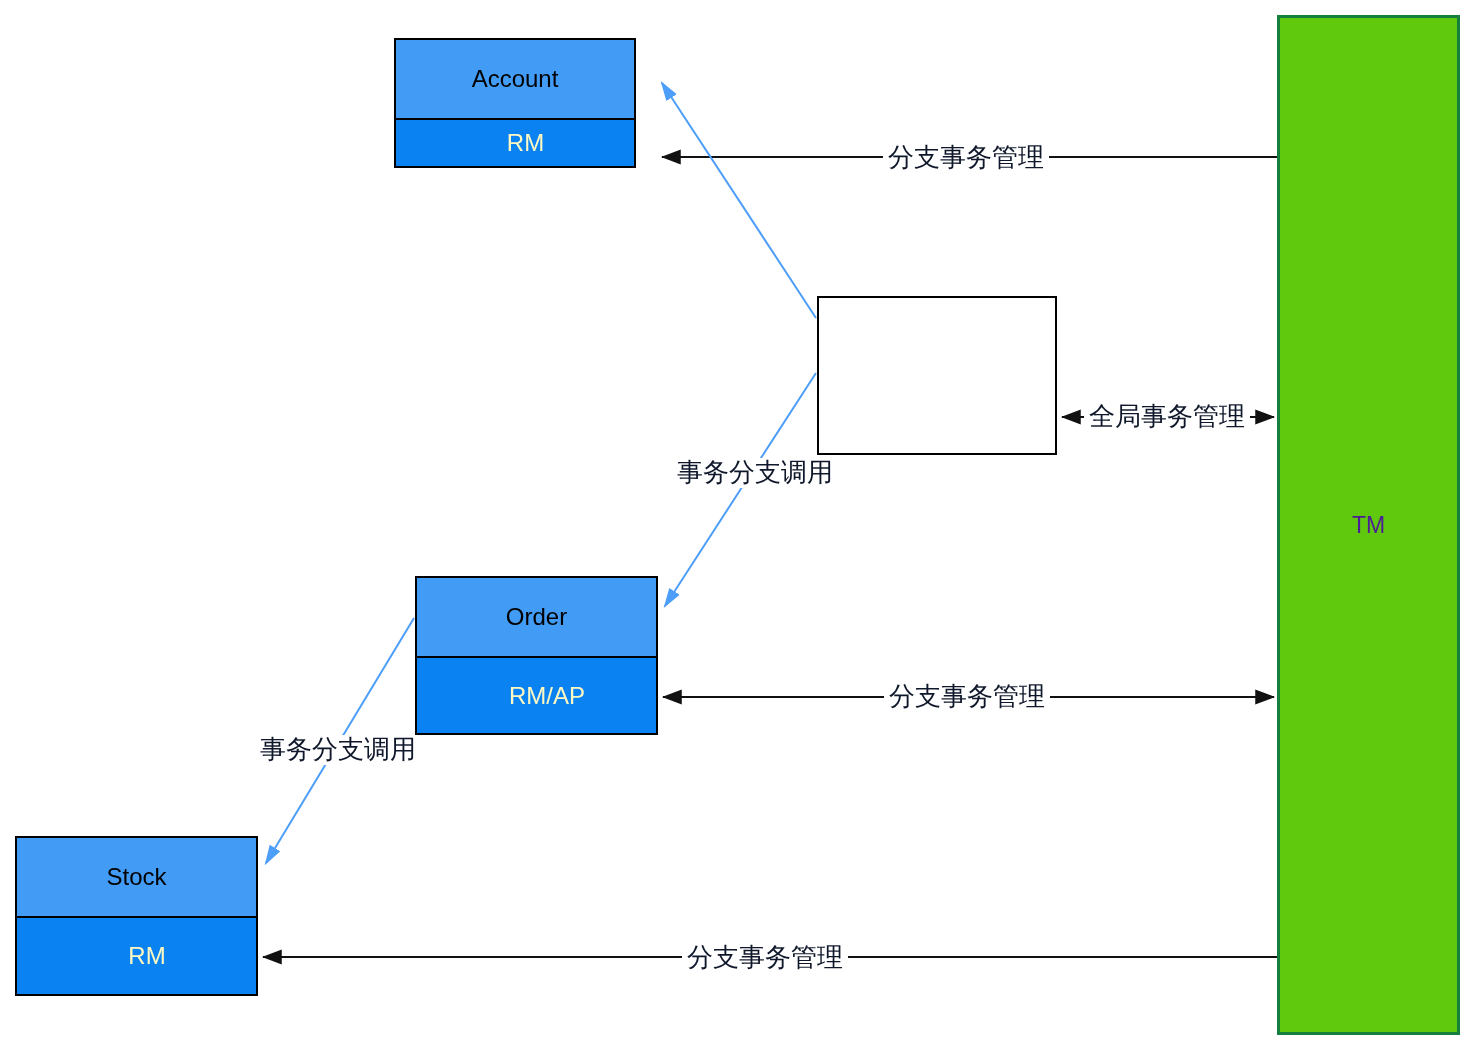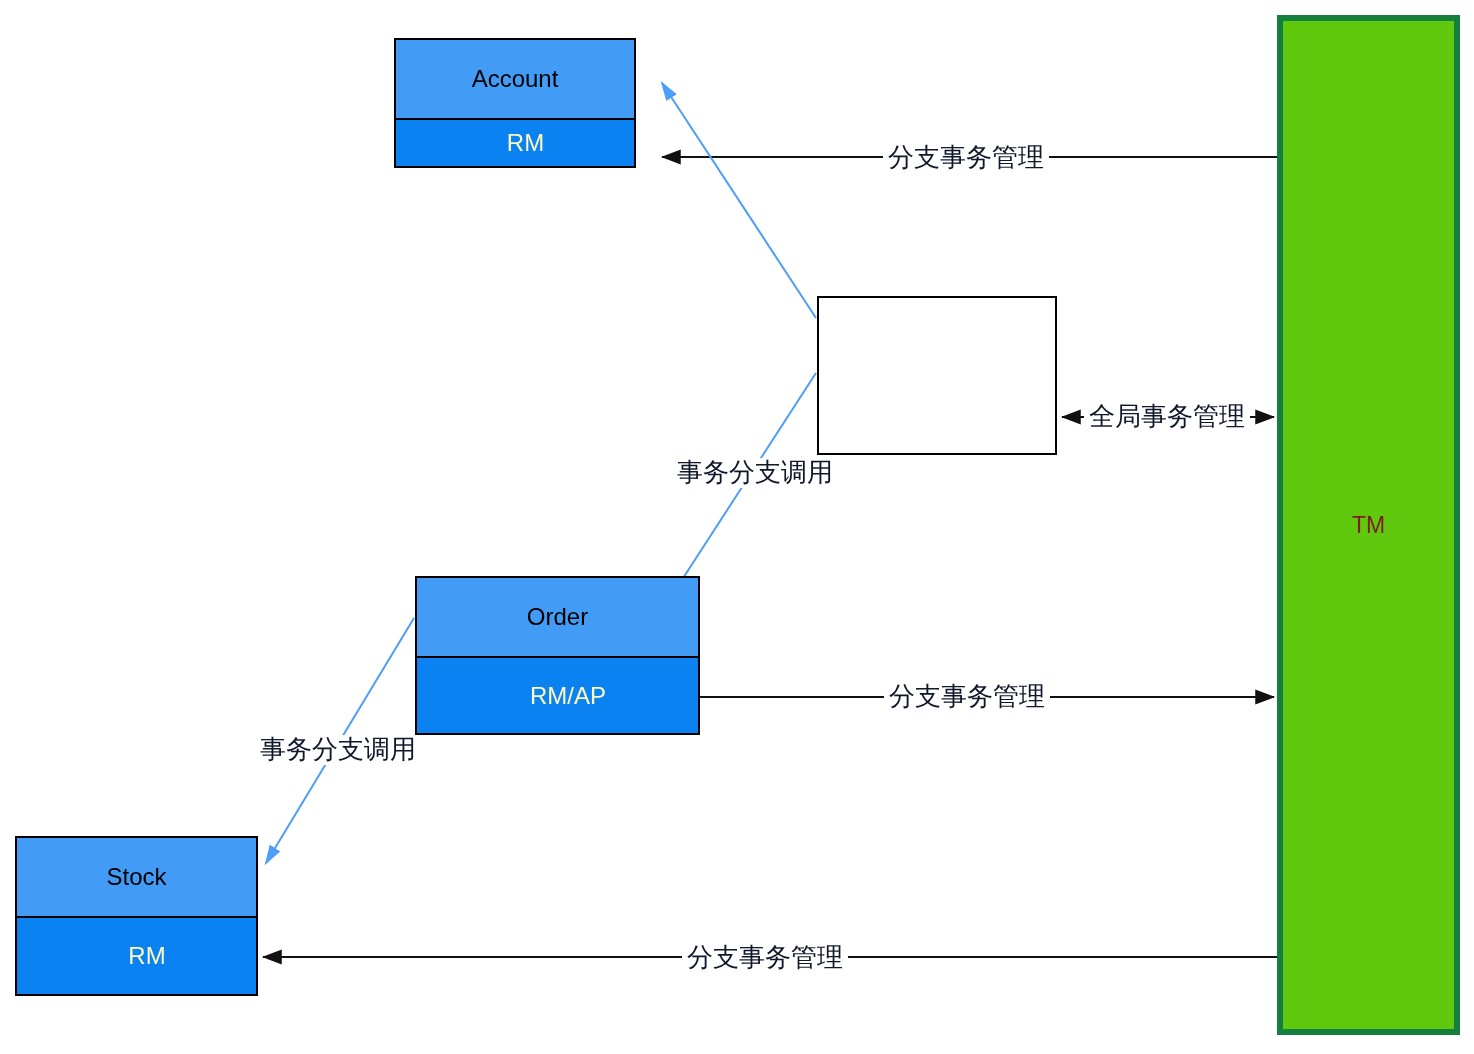--- a/index.html
+++ b/index.html
@@ -40,26 +40,26 @@
     font-size: 24px;
     font-weight: 400;
     padding-left: 21px;
   }
 
   .tm-bar {
     position: absolute;
     left: 1277px; top: 15px;
     width: 183px; height: 1020px;
     background: #60C90D;
-    border: 6px solid #15803d;
+    border: 3px solid #15803d;
     box-sizing: border-box;
     display: flex;
     align-items: center;
     justify-content: center;
-    color: #7f1d1d;
+    color: #4c1d95;
     font-size: 23px;
   }
 
   .edge-label {
     position: absolute;
     transform: translate(-50%, -50%);
     background: #ffffff;
     color: #0f172a;
     font-size: 26px;
     line-height: 1.15;
@@ -98,21 +98,21 @@
   </svg>
 
   <div class="node" style="left:394px; top:38px; width:242px; height:130px;">
     <div class="hdr">Account</div>
     <div class="bdy">RM</div>
   </div>
 
   <div class="node" style="left:817px; top:296px; width:240px; height:159px;">
   </div>
 
-  <div class="node" style="left:415px; top:576px; width:285px; height:159px;">
+  <div class="node" style="left:415px; top:576px; width:243px; height:159px;">
     <div class="hdr">Order</div>
     <div class="bdy">RM/AP</div>
   </div>
 
   <div class="node" style="left:15px; top:836px; width:243px; height:160px;">
     <div class="hdr">Stock</div>
     <div class="bdy">RM</div>
   </div>
 
   <div class="tm-bar">

